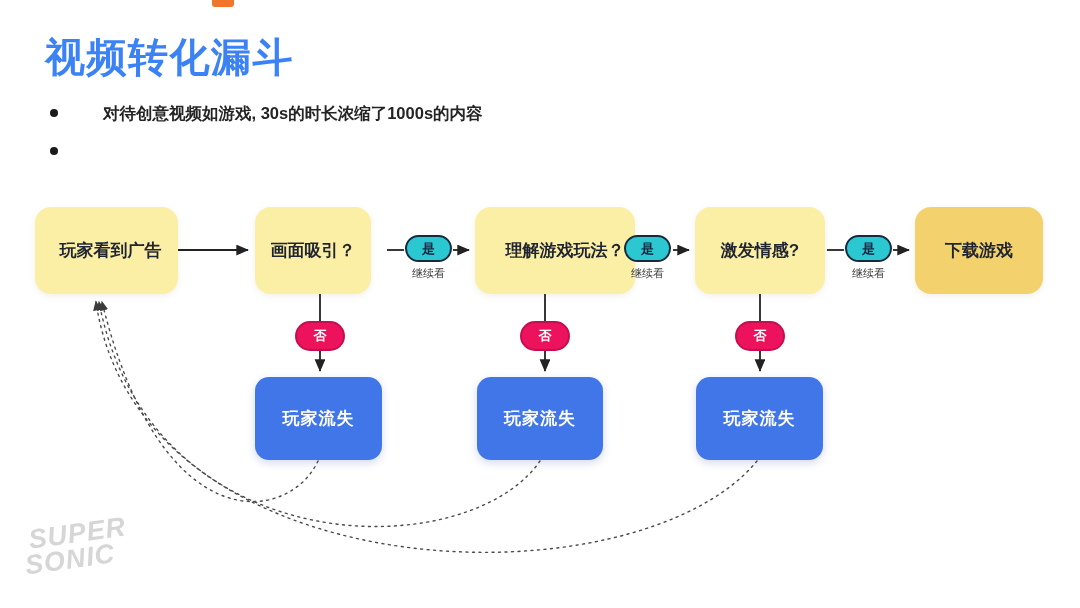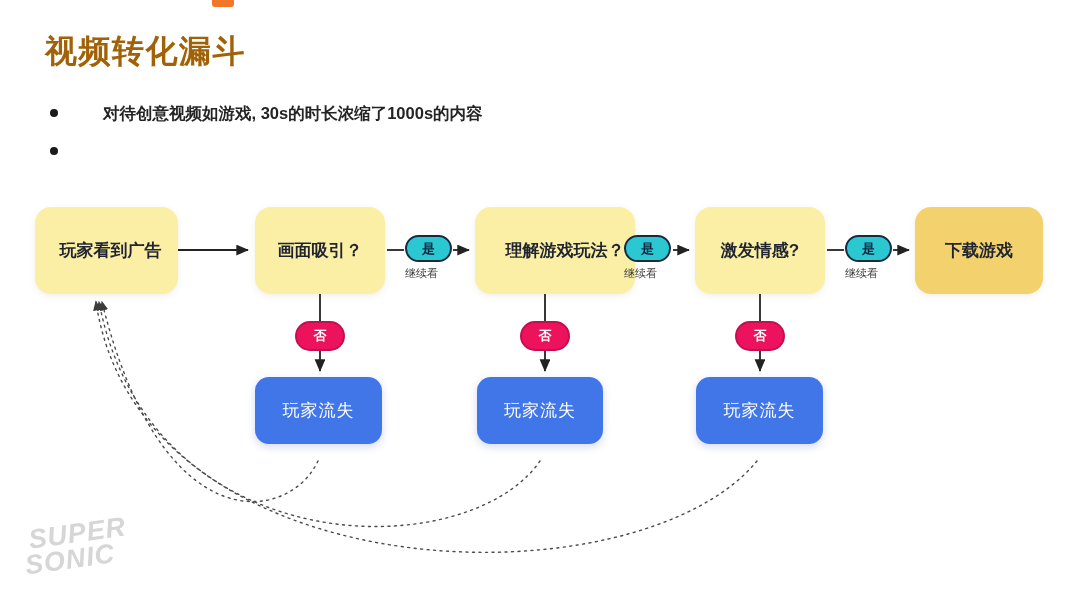--- a/index.html
+++ b/index.html
@@ -6,66 +6,66 @@
   .slide {
     position:relative; width:1080px; height:608px; background:#ffffff;
     font-family:"Liberation Sans","DejaVu Sans",sans-serif; overflow:hidden;
   }
   .corner-mark {
     position:absolute; left:212px; top:-6px; width:22px; height:13px;
     background:#F2762A; border-radius:3px;
   }
   .title {
     position:absolute; left:45px; top:30px;
-    font-size:32px; font-weight:800; color:#a16207; letter-spacing:1.5px;
+    font-size:40px; font-weight:800; color:#3b82f6; letter-spacing:1.5px;
   }
   .bullets { position:absolute; left:50px; top:103px; }
   .bullet-row { display:flex; align-items:flex-start; margin-bottom:17px; }
   .bullet-dot { width:8px; height:8px; border-radius:50%; background:#1a1a1a; margin-top:6px; flex:none; }
   .bullet-text { margin-left:45px; font-size:16.5px; font-weight:600; color:#242424; line-height:21px; }
 
   .node {
     position:absolute; top:207px; height:87px; border-radius:16px;
     background:#FBEFA5; box-shadow:0 2px 6px rgba(120,100,20,0.10);
     display:flex; align-items:center; justify-content:center;
     font-size:17px; font-weight:700; color:#1f2430; text-align:center;
   }
   .node-1 { left:35px;  width:135px;padding-left:8px; }
-  .node-2 { left:255px; width:130px; }
+  .node-2 { left:255px; width:116px; }
   .node-3 { left:475px; width:140px;padding-left:20px; }
   .node-4 { left:695px; width:130px; }
   .node-5 { left:915px; width:128px; background:#F3D26E; }
 
   .yes-pill {
     position:absolute; top:235px; width:47px; height:27px; box-sizing:border-box;
     background:#2BC8D2; border:2px solid #15293F; border-radius:14px;
     display:flex; align-items:center; justify-content:center;
     font-size:13px; font-weight:700; color:#12243D;
   }
   .yes-1 { left:405px; } .yes-2 { left:624px; } .yes-3 { left:845px; }
 
   .continue-label {
-    position:absolute; top:266px; width:47px; 
+    position:absolute; top:266px; width:47px; text-align:center;
     font-size:11px; color:#3c3c3c; font-weight:500;
   }
   .cont-1 { left:405px; } .cont-2 { left:624px; } .cont-3 { left:845px; }
 
   .no-pill {
     position:absolute; top:321px; width:50px; height:30px; box-sizing:border-box;
     background:#EC135C; border:2px solid #C50E50; border-radius:15px;
     display:flex; align-items:center; justify-content:center;
     font-size:13px; font-weight:700; color:#ffffff;
   }
   .no-1 { left:295px; } .no-2 { left:520px; } .no-3 { left:735px; }
 
   .churn {
-    position:absolute; top:377px; height:67px; border-radius:14px;
+    position:absolute; top:377px; height:83px; border-radius:14px;
     background:#4176E8; box-shadow:0 3px 8px rgba(40,70,160,0.20);
     display:flex; align-items:center; justify-content:center;
-    font-size:17px; font-weight:400; color:#ffffff; letter-spacing:1px;
+    font-size:17px; font-weight:700; color:#ffffff; letter-spacing:1px;
   }
   .churn-1 { left:255px; width:127px; }
   .churn-2 { left:477px; width:126px; }
   .churn-3 { left:696px; width:127px; }
 
   .connectors { position:absolute; left:0; top:0; width:1080px; height:608px; }
 
   .logo {
     position:absolute; left:30px; top:521px; transform:rotate(-8deg);
     color:#D6D6D6; font-style:italic; font-weight:800;

